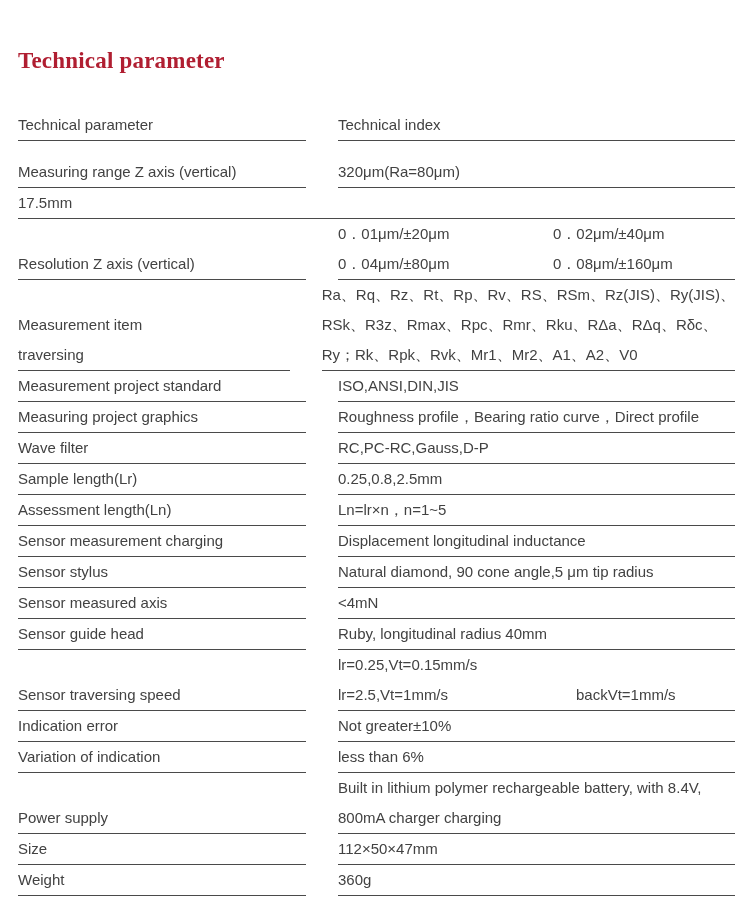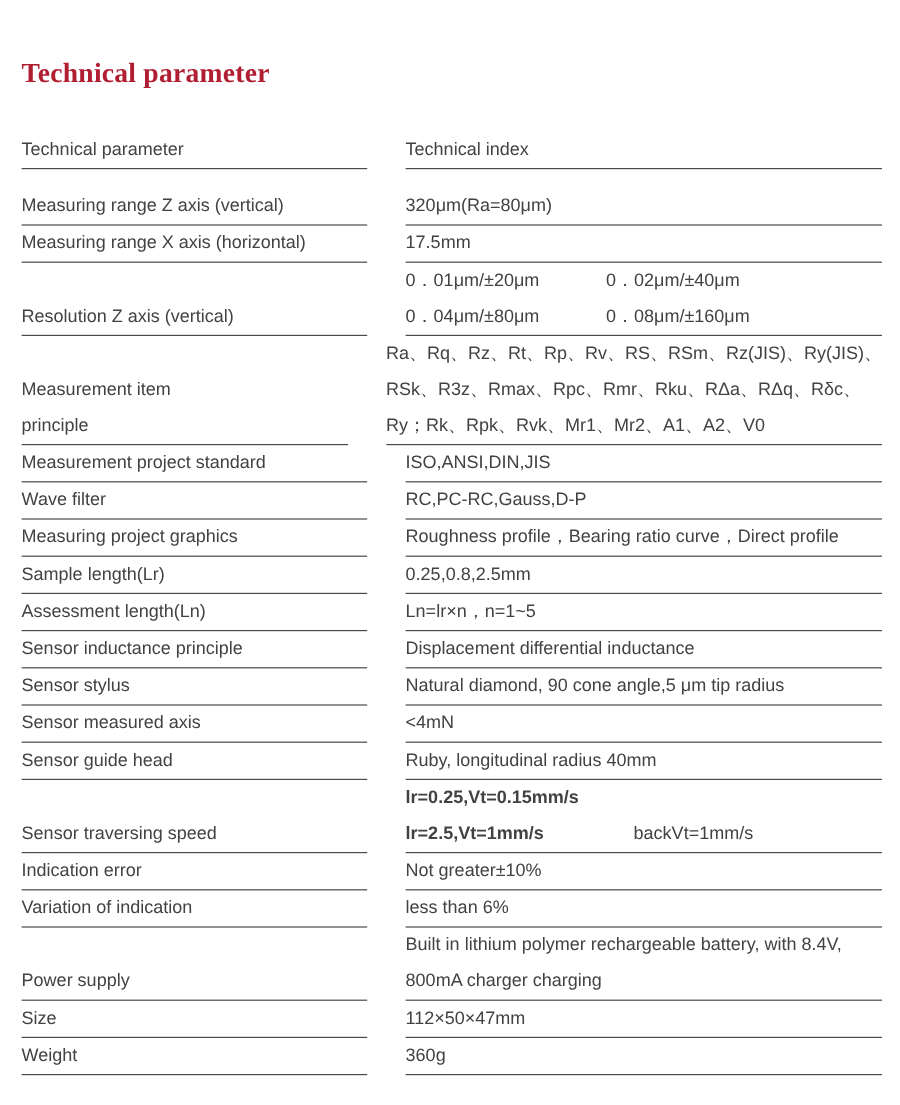--- a/index.html
+++ b/index.html
@@ -36,23 +36,23 @@
   }
   .cl { width: 288px; margin-right: 32px; }
   .cr { flex: 1; white-space: nowrap; }
   .ln {
     font-size: 15px;
     font-weight: 300;
     line-height: 30px;
     color: #424242;
   }
   .row.header { margin-bottom: 16px; }
-  .pair { display: flex; }
+  .pair { display: flex; gap: 48px; }
   .pair .p1a { display: inline-block; width: 167px; }
-  .pair .p1b { display: inline-block; width: 190px; font-weight: bold; }
+  .pair .p1b { display: inline-block; width: 190px; }
 </style>
 </head>
 <body>
 
 <div class="page">
 
   <h1 class="page-title">Technical parameter</h1>
 
   <div class="spec-table">
 
@@ -68,23 +68,20 @@
     <div class="row">
       <div class="cell cl">
         <div class="ln">Measuring range Z axis (vertical)</div>
       </div>
       <div class="cell cr">
         <div class="ln">320μm(Ra=80μm)</div>
       </div>
     </div>
 
     <div class="row">
-      <div class="cell cl">
-        <div class="ln">Measuring range X axis (horizontal)</div>
-      </div>
       <div class="cell cr">
         <div class="ln">17.5mm</div>
       </div>
     </div>
 
     <div class="row">
       <div class="cell cl">
         <div class="ln">Resolution Z axis (vertical)</div>
       </div>
       <div class="cell cr">
@@ -95,80 +92,80 @@
         <div class="ln pair">
           <span class="p1a">0．04μm/±80μm</span>
           <span>0．08μm/±160μm</span>
         </div>
       </div>
     </div>
 
     <div class="row">
       <div class="cell cl">
         <div class="ln">Measurement item</div>
-        <div class="ln">principle</div>
+        <div class="ln">traversing</div>
       </div>
       <div class="cell cr">
         <div class="ln">Ra、Rq、Rz、Rt、Rp、Rv、RS、RSm、Rz(JIS)、Ry(JIS)、</div>
         <div class="ln">RSk、R3z、Rmax、Rpc、Rmr、Rku、RΔa、RΔq、Rδc、</div>
         <div class="ln">Ry；Rk、Rpk、Rvk、Mr1、Mr2、A1、A2、V0</div>
       </div>
     </div>
 
     <div class="row">
       <div class="cell cl">
         <div class="ln">Measurement project standard</div>
       </div>
       <div class="cell cr">
         <div class="ln">ISO,ANSI,DIN,JIS</div>
       </div>
     </div>
 
     <div class="row">
       <div class="cell cl">
+        <div class="ln">Measuring project graphics</div>
+      </div>
+      <div class="cell cr">
+        <div class="ln">Roughness profile，Bearing ratio curve，Direct profile</div>
+      </div>
+    </div>
+
+    <div class="row">
+      <div class="cell cl">
         <div class="ln">Wave filter</div>
       </div>
       <div class="cell cr">
         <div class="ln">RC,PC-RC,Gauss,D-P</div>
       </div>
     </div>
 
     <div class="row">
       <div class="cell cl">
-        <div class="ln">Measuring project graphics</div>
-      </div>
-      <div class="cell cr">
-        <div class="ln">Roughness profile，Bearing ratio curve，Direct profile</div>
-      </div>
-    </div>
-
-    <div class="row">
-      <div class="cell cl">
         <div class="ln">Sample length(Lr)</div>
       </div>
       <div class="cell cr">
         <div class="ln">0.25,0.8,2.5mm</div>
       </div>
     </div>
 
     <div class="row">
       <div class="cell cl">
         <div class="ln">Assessment length(Ln)</div>
       </div>
       <div class="cell cr">
         <div class="ln">Ln=lr×n，n=1~5</div>
       </div>
     </div>
 
     <div class="row">
       <div class="cell cl">
-        <div class="ln">Sensor inductance principle</div>
-      </div>
-      <div class="cell cr">
-        <div class="ln">Displacement differential inductance</div>
+        <div class="ln">Sensor measurement charging</div>
+      </div>
+      <div class="cell cr">
+        <div class="ln">Displacement longitudinal inductance</div>
       </div>
     </div>
 
     <div class="row">
       <div class="cell cl">
         <div class="ln">Sensor stylus</div>
       </div>
       <div class="cell cr">
         <div class="ln">Natural diamond, 90 cone angle,5 μm tip radius</div>
       </div>

